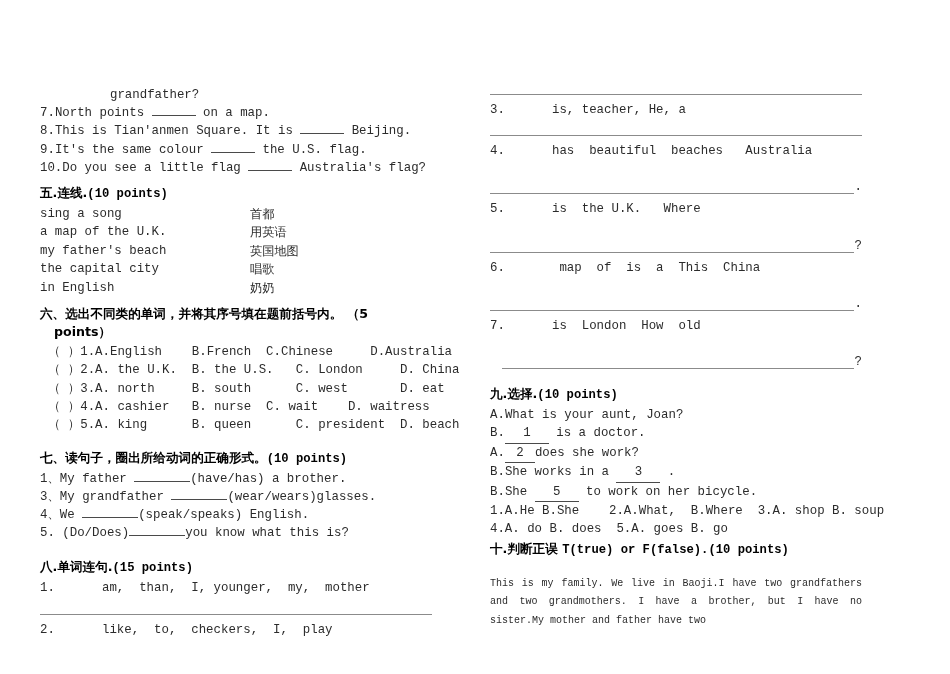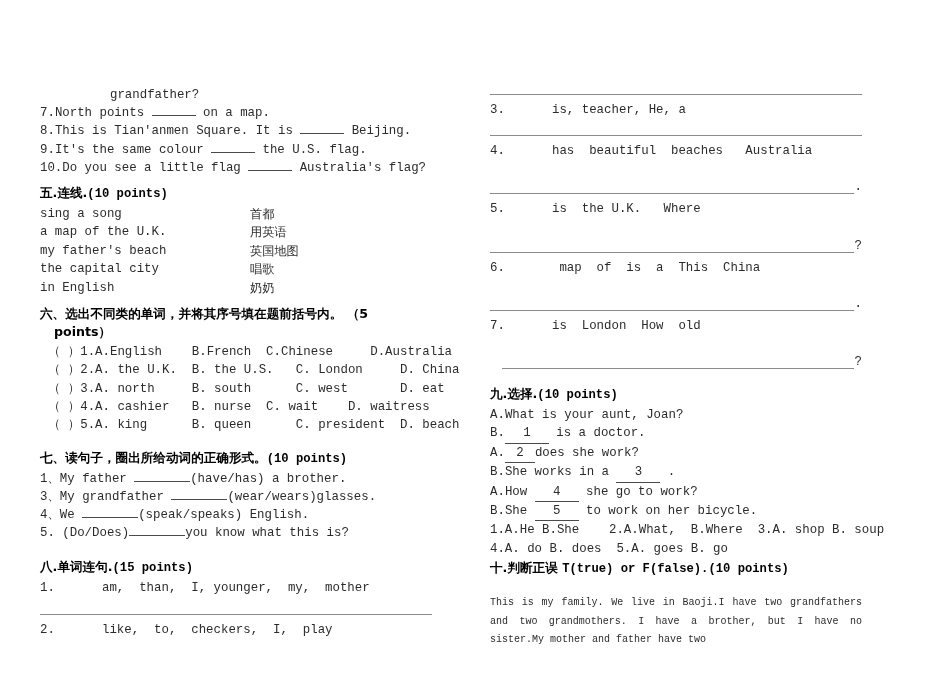--- a/index.html
+++ b/index.html
@@ -293,21 +293,20 @@
 
       <div class="sec9">
         <div class="mono qline"><span>A.</span><span>What is your aunt, Joan?</span></div>
 
         <div class="mono qline"><span>B.</span><span class="blank b-md" style="text-align:center;">1</span><span> is a doctor.</span></div>
 
         <div class="mono qline"><span>A.</span><span class="blank b-sm" style="text-align:center;">2</span><span>does she work?</span></div>
 
         <div class="mono qline"><span>B.</span><span>She works in a </span><span class="blank b-md" style="text-align:center;">3</span><span> .</span></div>
 
-        <div class="mono qline"><span>A.</span><span>How </span><span class="blank b-md" style="text-align:center;">4</span><span> she go to work?</span></div>
 
         <div class="mono qline"><span>B.</span><span>She </span><span class="blank b-md" style="text-align:center;">5</span><span> to work on her bicycle.</span></div>
 
         <div class="mono qline">1.A.He B.She    2.A.What,  B.Where  3.A. shop B. soup</div>
         <div class="mono qline">4.A. do B. does  5.A. goes B. go</div>
       </div>
 
       <div class="heading" style="margin-top:1px;"><span>十.判断正误 </span><span class="pts">T(true) or F(false).</span><span class="pts">(10 points)</span></div>
 
       <div class="sp14"></div>

